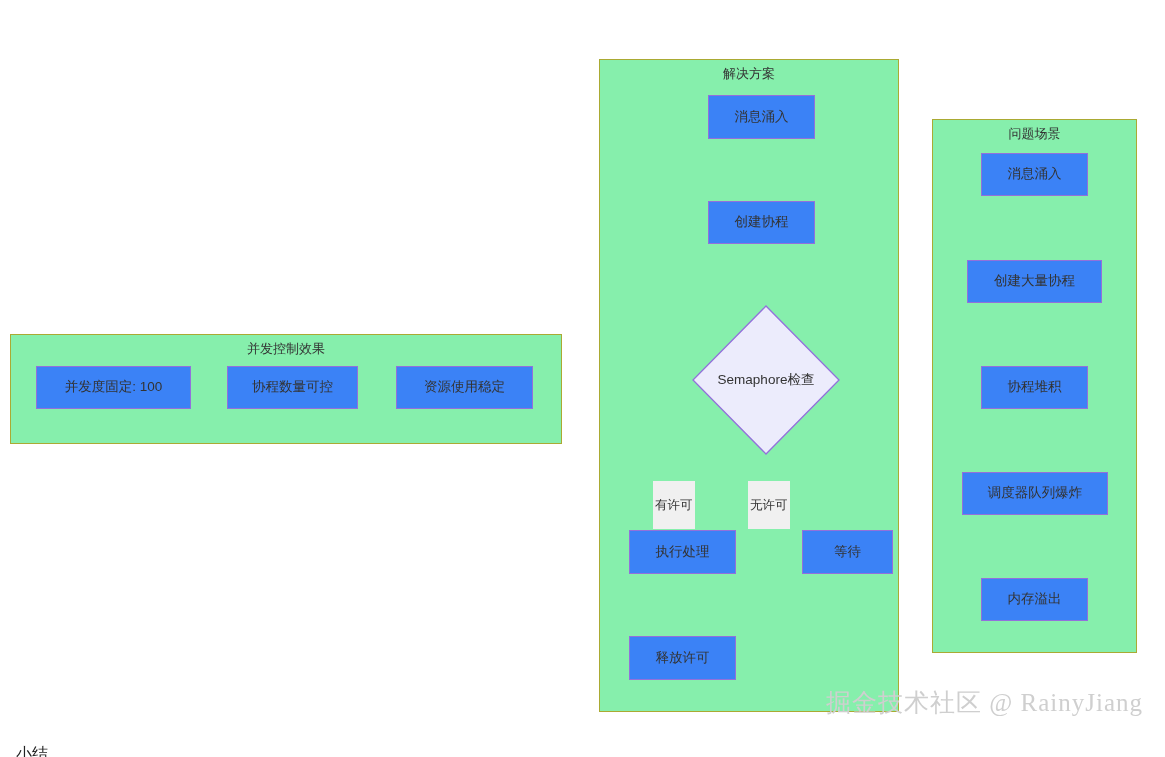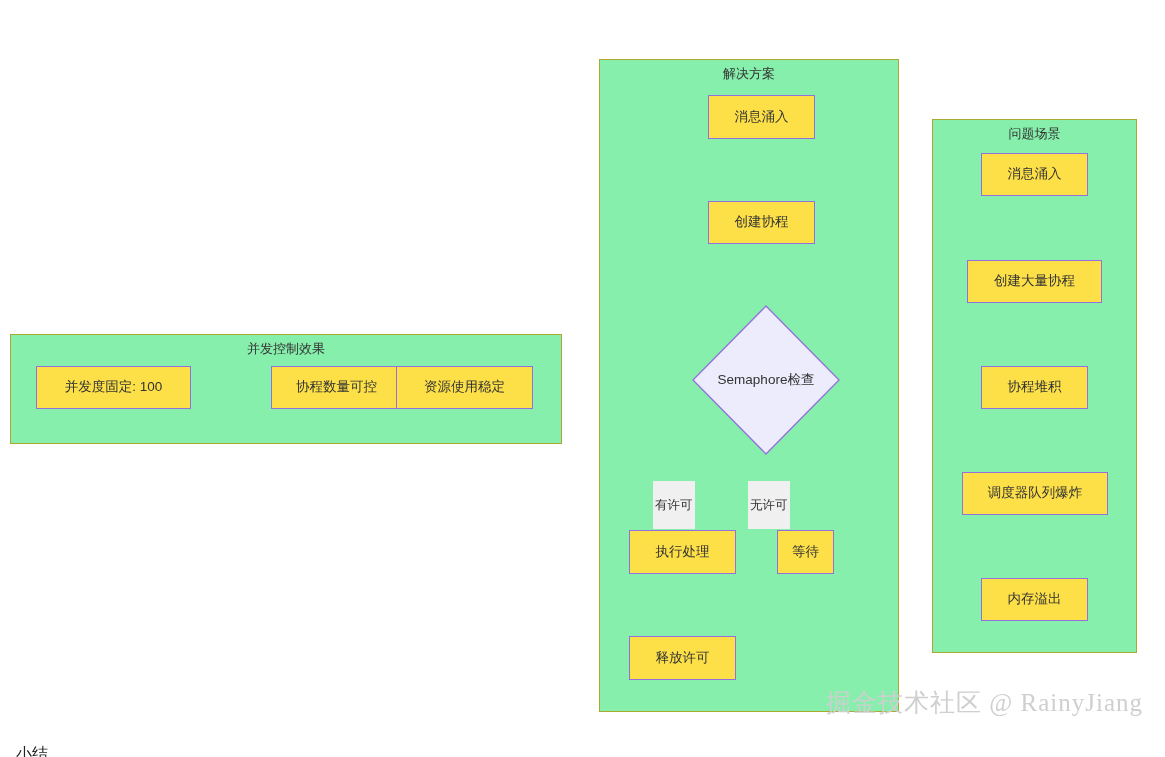--- a/index.html
+++ b/index.html
@@ -33,21 +33,21 @@
     left: 0;
     width: 100%;
     text-align: center;
     font-size: 13px;
     color: #333333;
     line-height: 16px;
     white-space: nowrap;
   }
   .node {
     position: absolute;
-    background: #fde047;
+    background: #3b82f6;
     border: 1px solid #9370db;
     box-sizing: border-box;
     display: flex;
     align-items: center;
     justify-content: center;
     font-size: 13.5px;
     color: #333333;
     text-align: center;
     line-height: 1.2;
     white-space: nowrap;
@@ -140,41 +140,41 @@
   </g>
   <g>
     <path d="M 1035 515 L 1035 577" stroke="#333322" stroke-width="1.3" fill="none" marker-end="url(#arrow)"></path>
   </g>
 </svg>
 
 <div class="panel" style="left:10px; top:334px; width:552px; height:110px;">
   <div class="panel-title">并发控制效果</div>
 </div>
 <div class="node" style="left:36px; top:366px; width:155px; height:43px;">并发度固定: 100</div>
-<div class="node" style="left:227px; top:366px; width:131px; height:43px;margin-left:44px;">协程数量可控</div>
+<div class="node" style="left:227px; top:366px; width:131px; height:43px;">协程数量可控</div>
 <div class="node" style="left:396px; top:366px; width:137px; height:43px;">资源使用稳定</div>
 
 <div class="panel" style="left:599px; top:59px; width:300px; height:653px;">
   <div class="panel-title">解决方案</div>
 </div>
 <div class="node" style="left:708px; top:95px; width:107px; height:44px;">消息涌入</div>
 <div class="node" style="left:708px; top:201px; width:107px; height:43px;">创建协程</div>
 
 <div class="diamond-wrap" style="left:692px; top:305px; width:148px; height:150px;">
   <svg class="diamond-shape" viewBox="0 0 148 150" xmlns="http://www.w3.org/2000/svg">
     <polygon points="74,1 147,75 74,149 1,75" fill="#ececfc" stroke="#9370db" stroke-width="1.3"></polygon>
   </svg>
   <div class="diamond-label">Semaphore检查</div>
 </div>
 
 <div class="edge-label" style="left:653px; top:481px;">有许可</div>
 <div class="edge-label" style="left:748px; top:481px;">无许可</div>
 
 <div class="node" style="left:629px; top:530px; width:107px; height:44px;">执行处理</div>
-<div class="node" style="left:777px; top:530px; width:57px; height:44px;">等待</div>
+<div class="node" style="left:802px; top:530px; width:91px; height:44px;">等待</div>
 <div class="node" style="left:629px; top:636px; width:107px; height:44px;">释放许可</div>
 
 <div class="panel" style="left:932px; top:119px; width:205px; height:534px;">
   <div class="panel-title">问题场景</div>
 </div>
 <div class="node" style="left:981px; top:153px; width:107px; height:43px;">消息涌入</div>
 <div class="node" style="left:967px; top:260px; width:135px; height:43px;">创建大量协程</div>
 <div class="node" style="left:981px; top:366px; width:107px; height:43px;">协程堆积</div>
 <div class="node" style="left:962px; top:472px; width:146px; height:43px;">调度器队列爆炸</div>
 <div class="node" style="left:981px; top:578px; width:107px; height:43px;">内存溢出</div>

